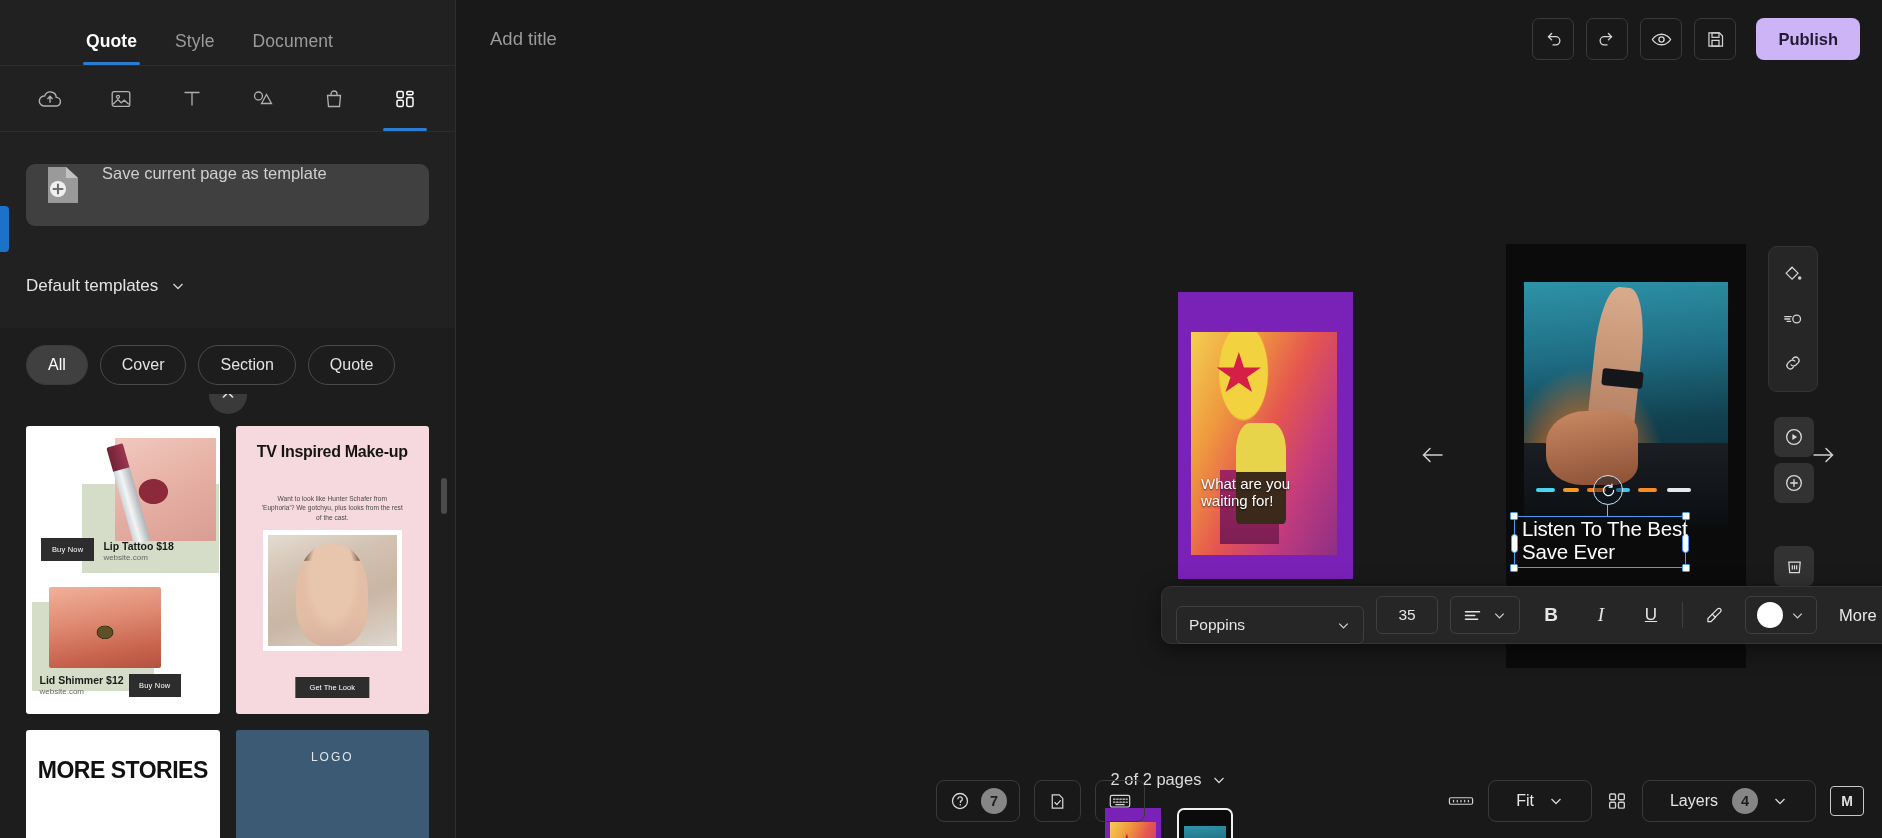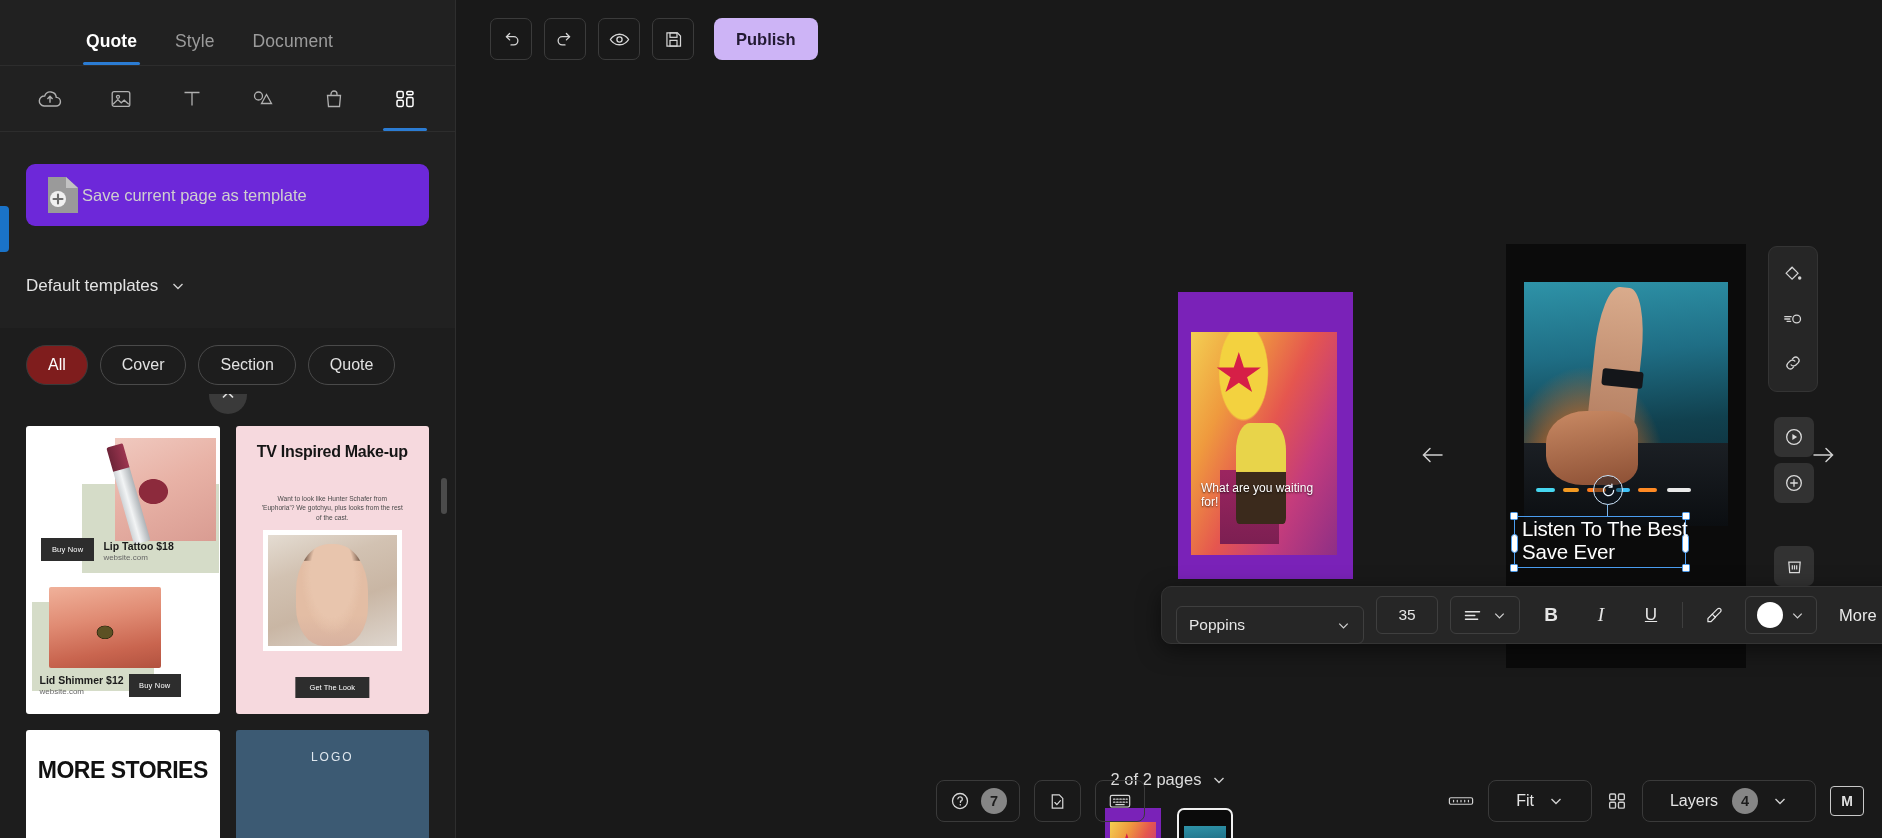--- a/index.html
+++ b/index.html
@@ -50,22 +50,22 @@
     flex: 1; display: flex; align-items: center; justify-content: center;
     height: 100%; position: relative; color: #b0b0b0;
   }
   .icon-cell.active { color: #ffffff; }
   .icon-cell.active::after {
     content:""; position:absolute; bottom:0; left:50%; transform:translateX(-50%);
     width: 44px; height: 3px; background:#2b7cd3; border-radius:2px;
   }
   .panel-top { padding: 22px 26px 0 26px; }
   .save-template {
-    height: 62px; background: #6d28d9; border-radius: 9px;
-    display: flex; align-items: center; padding: 0 18px; 
+    height: 62px; background: #404040; border-radius: 9px;
+    display: flex; padding: 0 18px; gap: 20px;
     margin-top: 10px;
   }
   .save-template .doc-ico { flex: 0 0 auto; }
   .save-template .st-label { font-size: 16.5px; color: #cfcfcf; }
   .default-templates {
     display: flex; align-items: center; gap: 12px;
     padding: 0 26px; height: 84px;
   }
   .default-templates .dt-label { font-size: 17px; color: #e3e3e3; }
 
@@ -73,21 +73,21 @@
     display: flex; gap: 12px; padding: 8px 26px 0 26px;
     align-items: center; height: 66px;
     background: #1d1d1d;
   }
   .chip {
     height: 40px; padding: 0 21px; border-radius: 20px;
     display: flex; align-items: center; justify-content: center;
     font-size: 16px; color: #e2e2e2; border: 1px solid #4a4a4a;
     background: transparent; white-space: nowrap;
   }
-  .chip.active { background: #7f1d1d; border-color: #3a3a3a; color: #fff; }
+  .chip.active { background: #404040; border-color: #3a3a3a; color: #fff; }
 
   .tpl-scroll-wrap {
     position: relative; flex: 1; background: #1d1d1d; overflow: hidden;
   }
   .collapse-caret {
     position: absolute; top: -18px; left: 50%; transform: translateX(-50%);
     width: 38px; height: 38px; border-radius: 50%;
     background: #3a3a3a; display: flex; align-items: center; justify-content: center;
     z-index: 12; color: #ddd;
   }
@@ -233,21 +233,21 @@
     position: absolute; left: 31%; top: 41%; width: 34%; height: 45%;
     background: linear-gradient(180deg,#e8d44a 0 48%, #3b2a1c 49% 100%);
     border-radius: 28% 28% 6% 6%;
   }
   .page-prev .podium {
     position: absolute; left: 20%; top: 62%; width: 40%; height: 33%;
     background: linear-gradient(180deg,#9c2560,#7c1f52);
   }
   .page-prev .cap {
     position: absolute; left: 10px; right: 10px; bottom: 46px;
-    color: #ffffff; font-size: 12px; text-shadow: 0 1px 2px rgba(0,0,0,.7);
+    color: #ffffff; font-size: 15px; text-shadow: 0 1px 2px rgba(0,0,0,.7);
   }
 
   .page-cur {
     left: 1050px; top: 166px; width: 240px; height: 424px;
     background: #0b0b0b;
   }
   .page-cur .vid {
     position: absolute; left: 18px; right: 18px; top: 38px; height: 244px;
     background:
       radial-gradient(ellipse at 30% 80%, rgba(255,120,30,.55) 0 22%, rgba(255,120,30,0) 40%),
@@ -537,20 +537,21 @@
         <div class="tpl-card t4">
           <div class="logo">LOGO</div>
         </div>
       </div>
     </div>
   </div>
 
   <div class="main">
 
     <div class="topbar">
+      <div class="add-title">Add title</div>
 
       <div class="tb-btn">
         <svg width="22" height="22" viewBox="0 0 24 24" fill="none" stroke="currentColor" stroke-width="1.4" stroke-linecap="round">
           <path d="M7.5 9.5H15a4.5 4.5 0 0 1 0 9h-3"></path>
           <path d="M10.5 6 7 9.5l3.5 3.5"></path>
         </svg>
       </div>
       <div class="tb-btn">
         <svg width="22" height="22" viewBox="0 0 24 24" fill="none" stroke="currentColor" stroke-width="1.4" stroke-linecap="round">
           <path d="M16.5 9.5H9a4.5 4.5 0 0 0 0 9h3"></path>

